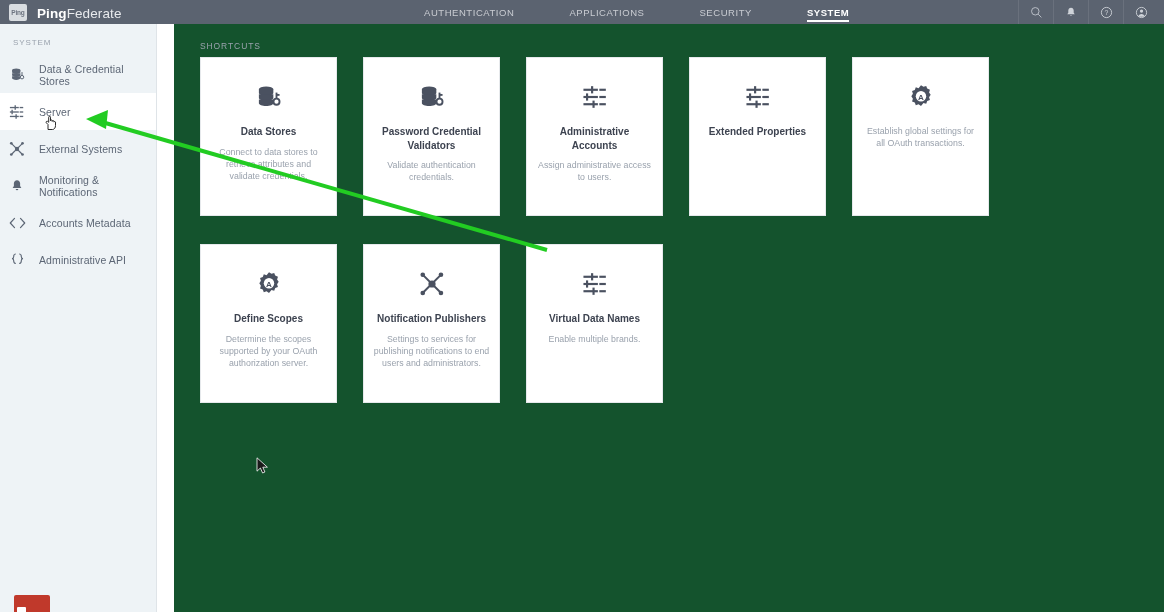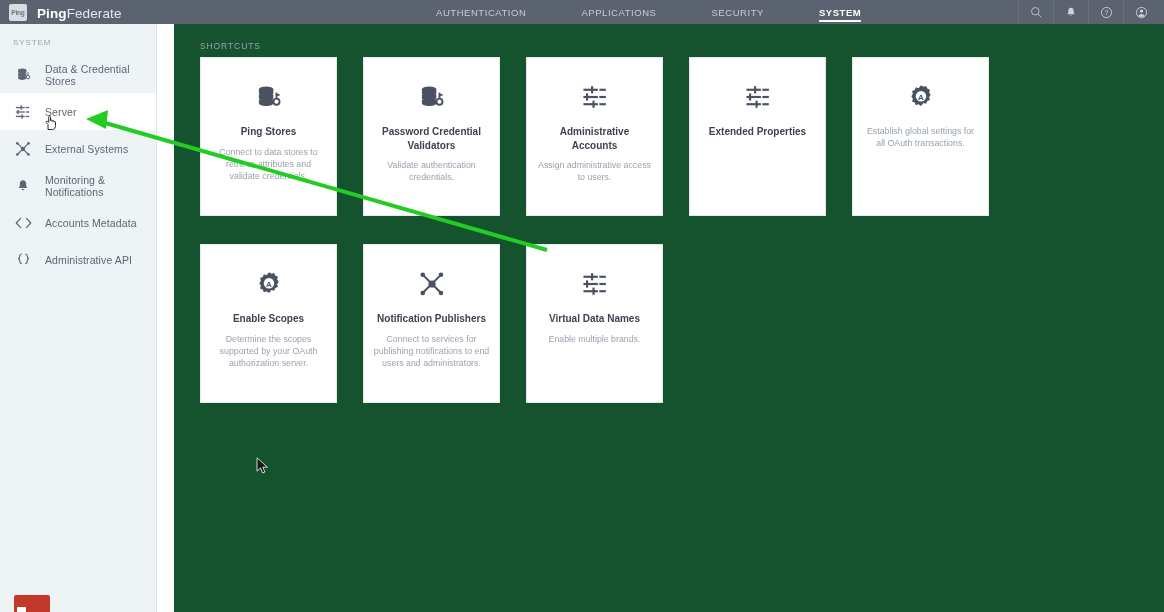--- a/index.html
+++ b/index.html
@@ -27,21 +27,21 @@
     font-weight: bold;
   }
   .brand {
     margin-left: 10px;
     font-size: 13.5px; color: #ffffff; letter-spacing: 0.1px;
   }
   .brand b { font-weight: bold; }
   .brand span { font-weight: normal; color: #e8eaed; }
 
   .topnav {
-    position: absolute; left: 436px; top: 0;
+    position: absolute; left: 424px; top: 0;
     height: 28px; display: flex; align-items: center; text-align: center;
   }
   .topnav-item {
     font-size: 9.5px; letter-spacing: 0.55px;
     color: #c9ccd2;
     padding: 0 0 3px 0;
     margin-right: 55px;
     cursor: pointer;
     white-space: nowrap;
     position: relative;
@@ -74,21 +74,21 @@
     border-right: 1px solid #dfe4e8;
   }
   .sidebar-title {
     font-size: 8px; letter-spacing: 0.9px;
     color: #9aa2ad;
     padding: 14px 0 9px 13px;
   }
   .nav-item {
     height: 37px;
     display: flex; align-items: center;
-    padding-left: 13px;
+    padding-left: 7px;
     cursor: pointer;
     position: relative;
   }
   .nav-item.active { background: #ffffff; }
   .nav-icon {
     width: 20px; height: 20px;
     display: flex; align-items: center; justify-content: center;
     margin-right: 12px;
     flex: 0 0 20px;
   }
@@ -301,21 +301,21 @@
         <svg width="26" height="27" viewBox="0 0 18 18">
             <ellipse cx="7" cy="3.2" rx="5" ry="1.9" fill="#4a5160"></ellipse>
             <path d="M2 3.2v2.6c0 1 2.2 1.9 5 1.9s5-.9 5-1.9V3.2" fill="#4a5160"></path>
             <path d="M2 6.8v2.6c0 1 2.2 1.9 5 1.9s5-.9 5-1.9V6.8" fill="#4a5160"></path>
             <path d="M2 10.4V13c0 1 2.2 1.9 5 1.9s5-.9 5-1.9v-2.6" fill="#4a5160"></path>
             <circle cx="14.2" cy="11.9" r="2.1" fill="none" stroke="#4a5160" stroke-width="1.3"></circle>
             <line x1="14.2" y1="9.8" x2="14.2" y2="5.6" stroke="#4a5160" stroke-width="1.3"></line>
             <line x1="14.2" y1="7.2" x2="16.3" y2="7.2" stroke="#4a5160" stroke-width="1.3"></line>
           </svg>
       </div>
-      <div class="card-title">Ping Stores</div>
+      <div class="card-title">Data Stores</div>
       <div class="card-desc">Connect to data stores to retrieve attributes and validate credentials.</div>
     </div>
 
     <div class="card">
       <div class="card-icon">
         <svg width="26" height="27" viewBox="0 0 18 18">
             <ellipse cx="7" cy="3.2" rx="5" ry="1.9" fill="#4a5160"></ellipse>
             <path d="M2 3.2v2.6c0 1 2.2 1.9 5 1.9s5-.9 5-1.9V3.2" fill="#4a5160"></path>
             <path d="M2 6.8v2.6c0 1 2.2 1.9 5 1.9s5-.9 5-1.9V6.8" fill="#4a5160"></path>
             <path d="M2 10.4V13c0 1 2.2 1.9 5 1.9s5-.9 5-1.9v-2.6" fill="#4a5160"></path>
@@ -375,38 +375,38 @@
     </div>
 
     <div class="card">
       <div class="card-icon">
         <svg width="26" height="26" viewBox="0 0 18 18">
             <path d="M9 0.8l1.7 1.1 1.9-.6.7 1.9 1.9.7-.6 1.9 1.1 1.7-1.1 1.7.6 1.9-1.9.7-.7 1.9-1.9-.6L9 15.2l-1.7-1.1-1.9.6-.7-1.9-1.9-.7.6-1.9L2.3 8.5l1.1-1.7-.6-1.9 1.9-.7.7-1.9 1.9.6z" fill="#4a5160"></path>
             <circle cx="9" cy="8.5" r="3.6" fill="#ffffff"></circle>
             <text x="9" y="11" font-size="5.6" text-anchor="middle" fill="#4a5160" font-family="Liberation Sans, sans-serif" font-weight="bold">A</text>
           </svg>
       </div>
-      <div class="card-title">Enable Scopes</div>
+      <div class="card-title">Define Scopes</div>
       <div class="card-desc">Determine the scopes supported by your OAuth authorization server.</div>
     </div>
 
     <div class="card">
       <div class="card-icon">
         <svg width="26" height="26" viewBox="0 0 18 18">
             <line x1="3.2" y1="3.2" x2="14.6" y2="14.6" stroke="#4a5160" stroke-width="1.4"></line>
             <line x1="14.6" y1="3.2" x2="3.2" y2="14.6" stroke="#4a5160" stroke-width="1.4"></line>
             <circle cx="9" cy="9" r="2.5" fill="#4a5160"></circle>
             <circle cx="2.6" cy="2.6" r="1.6" fill="#4a5160"></circle>
             <circle cx="15.2" cy="2.6" r="1.6" fill="#4a5160"></circle>
             <circle cx="2.6" cy="15.2" r="1.6" fill="#4a5160"></circle>
             <circle cx="15.2" cy="15.2" r="1.6" fill="#4a5160"></circle>
           </svg>
       </div>
       <div class="card-title">Notification Publishers</div>
-      <div class="card-desc">Connect to services for publishing notifications to end users and administrators.</div>
+      <div class="card-desc">Settings to services for publishing notifications to end users and administrators.</div>
     </div>
 
     <div class="card">
       <div class="card-icon">
         <svg width="26" height="26" viewBox="0 0 18 18">
             <line x1="1" y1="4" x2="11" y2="4" stroke="#4a5160" stroke-width="1.5"></line>
             <line x1="1" y1="9" x2="11" y2="9" stroke="#4a5160" stroke-width="1.5"></line>
             <line x1="1" y1="14" x2="11" y2="14" stroke="#4a5160" stroke-width="1.5"></line>
             <line x1="7" y1="1.5" x2="7" y2="6.5" stroke="#4a5160" stroke-width="1.5"></line>
             <line x1="3.5" y1="6.5" x2="3.5" y2="11.5" stroke="#4a5160" stroke-width="1.5"></line>

